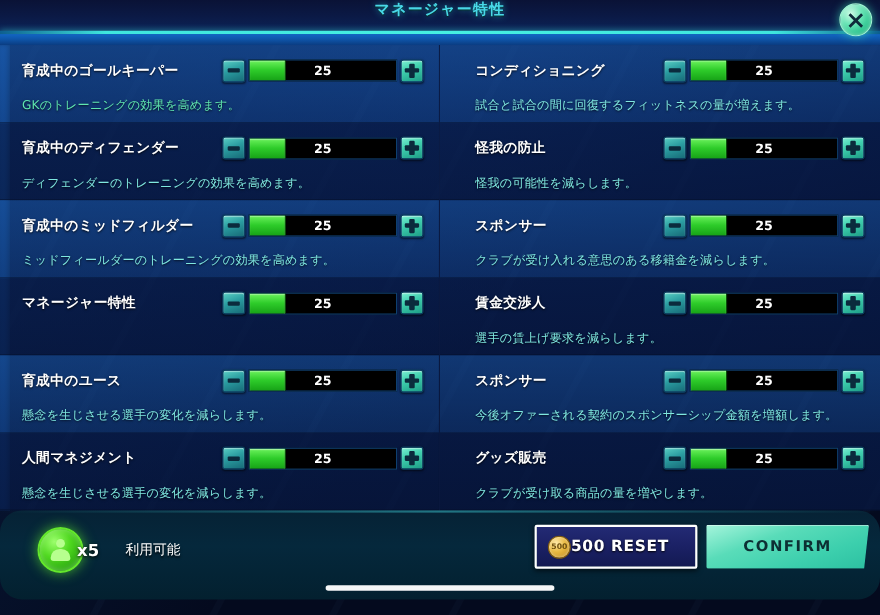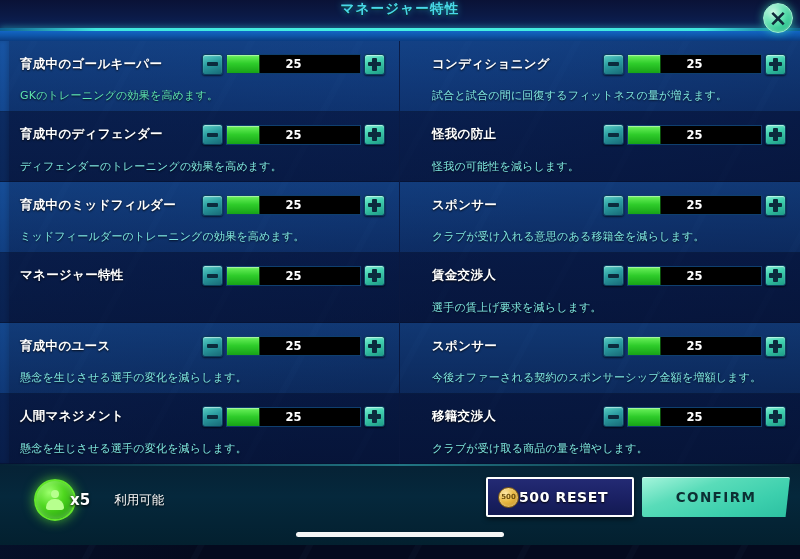--- a/index.html
+++ b/index.html
@@ -109,20 +109,21 @@
   }
   .track .val{
     position:relative; color:#ffffff; font-size:11.5px; font-weight:bold;
     text-shadow:0 1px 2px #000; z-index:2;
   }
 
   
   .footer{
     position:absolute; left:0; top:464px; width:800px; height:81px;
     background:linear-gradient(180deg,#062235 0%,#05283c 40%,#03202f 100%);
+    border-radius:20px;
   }
   .footer .glow{position:absolute; left:0; top:0; width:800px; height:2px;
     background:linear-gradient(90deg,rgba(20,90,110,0),rgba(60,200,210,.5),rgba(20,90,110,0));}
   .foot-row{position:absolute; left:0; top:0; width:800px; height:72px;
     display:flex; align-items:center;}
 
   .avatar-wrap{position:relative; margin-left:34px; display:flex; align-items:center;}
   .avatar{
     width:42px; height:42px; border-radius:50%;
     background:radial-gradient(circle at 35% 30%, #9cff6d 0%, #4fd81f 40%, #2aa80f 75%, #1b7a0c 100%);
@@ -400,21 +401,21 @@
                 <div class="sbtn plus">
                   <span class="plus-h"></span>
                   <span class="plus-v"></span>
                 </div>
               </div>
             </div>
             <div class="row-desc">今後オファーされる契約のスポンサーシップ金額を増額します。</div>
           </div>
           <div class="row even">
             <div class="row-top">
-              <div class="row-title">移籍交渉人</div>
+              <div class="row-title">グッズ販売</div>
               <div class="stepper">
                 <div class="sbtn minus">
                   <i></i>
                 </div>
                 <div class="track">
                   <div class="fill" style="width: 25%;"></div>
                   <div class="val">25</div>
                 </div>
                 <div class="sbtn plus">
                   <span class="plus-h"></span>

